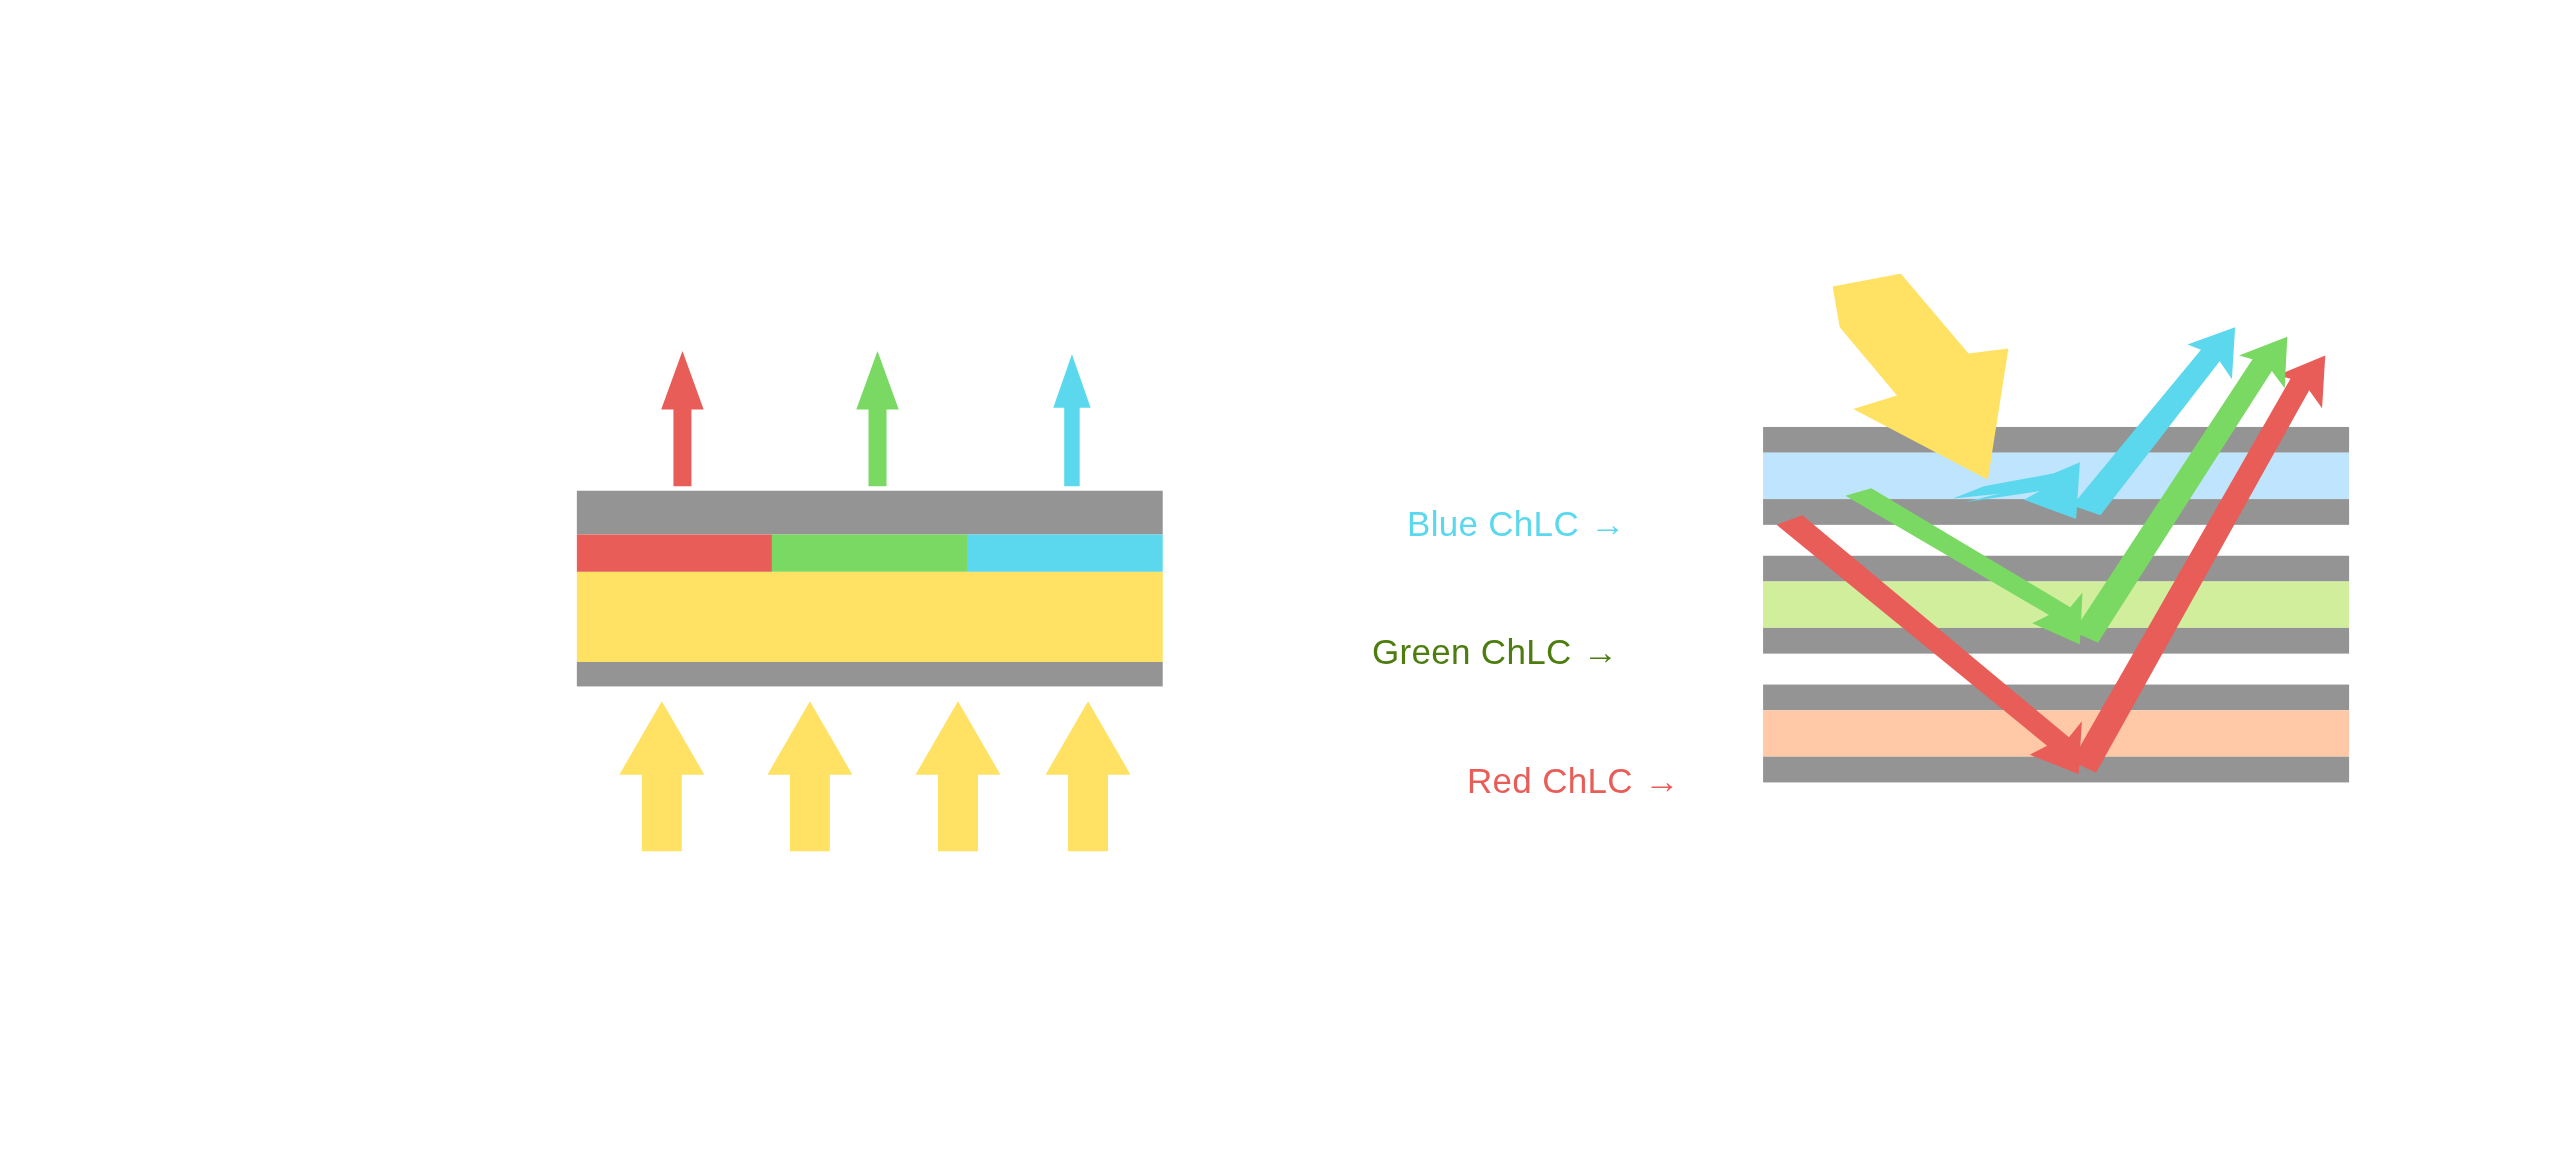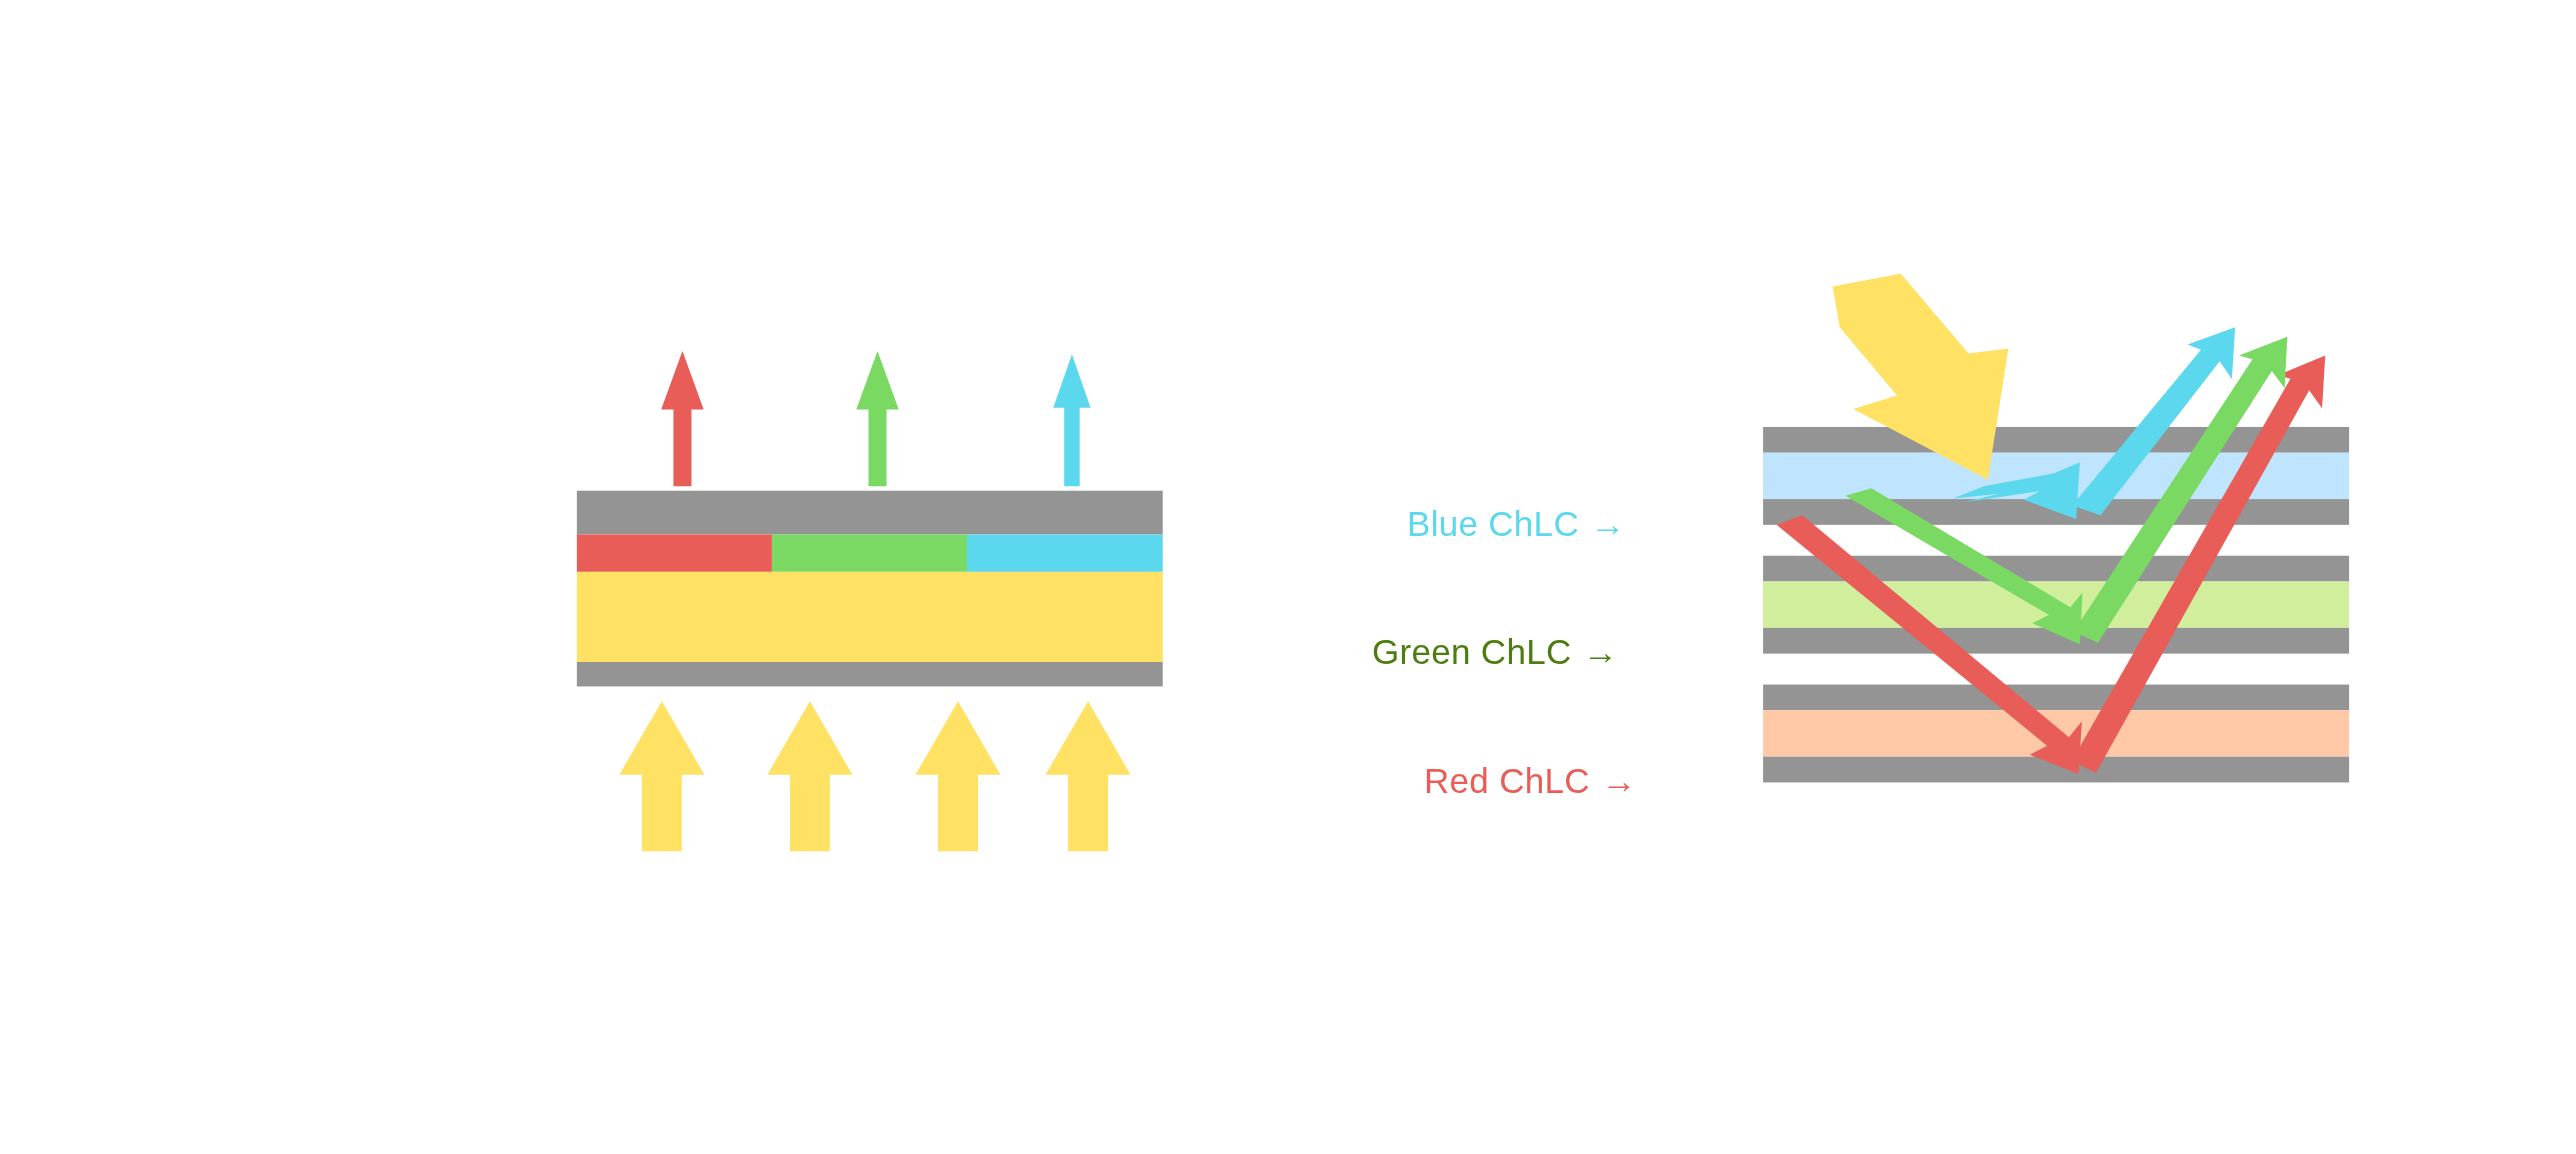--- a/index.html
+++ b/index.html
@@ -116,18 +116,18 @@
   </svg>
 
   <div class="lbl" style="left:1407px;top:506px;color:#5bd8ee;">
     <span>Blue ChLC</span><span style="padding-left:11.6px;">→</span>
   </div>
 
   <div class="lbl" style="left:1372px;top:634px;color:#4d7c0f;">
     <span>Green ChLC</span><span style="padding-left:11.6px;">→</span>
   </div>
 
-  <div class="lbl" style="left:1424px;top:763px;color:#e85d58;">
+  <div class="lbl" style="left:1467px;top:763px;color:#e85d58;">
     <span>Red ChLC</span><span style="padding-left:11.6px;">→</span>
   </div>
 
 </div>
 
 
 </body></html>

